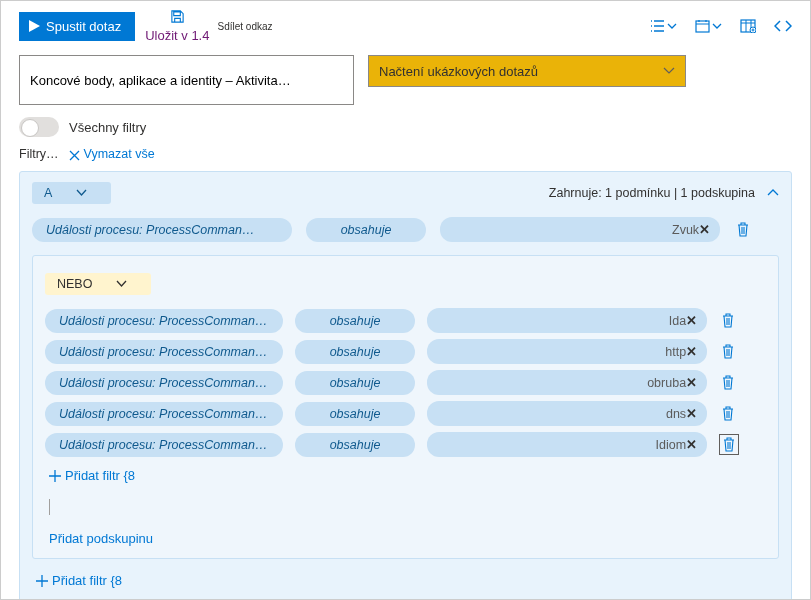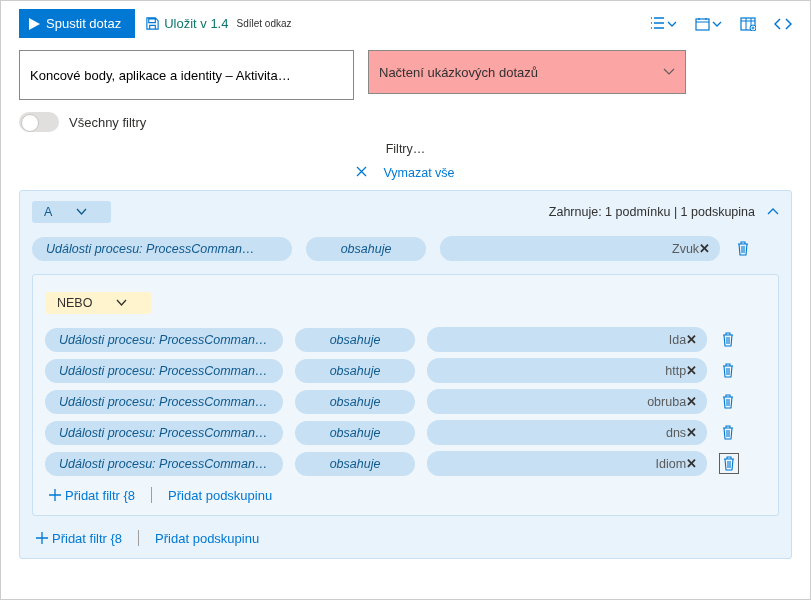--- a/index.html
+++ b/index.html
@@ -1,50 +1,50 @@
 <!DOCTYPE html>
 <html><head>
 <meta charset="utf-8">
 <style>
 * { box-sizing: border-box; margin: 0; padding: 0; font-family: 'Segoe UI', Arial, sans-serif; }
 body { width: 811px; height: 600px; background: #fff; border: 1px solid #ccc; overflow: hidden; font-size: 13px; color: #323130; }
 .toolbar { display: flex; align-items: center; padding: 8px 18px; gap: 10px; }
 .run-btn { background: #0078d4; color: #fff; border: none; padding: 7px 14px 7px 10px; display: inline-flex; align-items: center; gap: 6px; font-size: 13px; cursor: pointer; }
-.save-link { color: #0f766e; display: inline-flex; align-items: center; gap: 4px; cursor: pointer; font-size: 13px; }
+.save-link { color: #701a75; display: inline-flex; align-items: center; gap: 4px; cursor: pointer; font-size: 13px; flex-direction: column; }
 .share-link { color: #323130; font-size: 10px; cursor: pointer; margin-left: -2px; }
 .toolbar-right { margin-left: auto; display: flex; gap: 18px; color: #0078d4; align-items: center; }
 .tb-icon { cursor: pointer; display: inline-flex; align-items: center; }
 .inputs-row { display: flex; gap: 14px; padding: 4px 18px 8px; }
 .txt-input { flex: 0 0 335px; border: 1px solid #8a8886; padding: 24px 10px; font-size: 13px; height: 32px; }
-.dropdown { flex: 0 0 318px; border: 1px solid #8a8886; padding: 6px 10px; font-size: 13px; height: 44px; display: flex; align-items: center; justify-content: space-between; cursor: pointer; background: #fca5a5; }
+.dropdown { flex: 0 0 318px; border: 1px solid #8a8886; padding: 6px 10px; font-size: 13px; height: 32px; display: flex; align-items: center; justify-content: space-between; cursor: pointer; background: #eab308; }
 .dropdown span.caret { color: #605e5c; }
 .toggle-row { display: flex; align-items: center; gap: 10px; padding: 4px 18px 10px; }
 .toggle { width: 40px; height: 20px; border-radius: 10px; background: #e1dfdd; position: relative; cursor: pointer; }
 .toggle::after { content: ''; position: absolute; left: 2px; top: 2px; width: 16px; height: 16px; background: #fff; border-radius: 50%; border: 1px solid #c8c6c4; }
-.filters-row { display: flex; align-items: center; gap: 10px; padding: 0 18px 10px; font-size: 12.5px; flex-direction: column; }
-.clear-link { color: #0078d4; display: inline-flex; align-items: flex-start; gap: 16px; cursor: pointer; }
+.filters-row { display: flex; align-items: center; gap: 10px; padding: 0 18px 10px; font-size: 12.5px; }
+.clear-link { color: #0078d4; display: inline-flex; align-items: flex-end; gap: 4px; cursor: pointer; }
 .x-blue { color: #0078d4; }
 .panel { margin: 0 18px 14px; border: 1px solid #c7e0f4; background: #e8f3fc; border-radius: 3px; padding: 10px 12px; position: relative; }
 .panel.inner { background: #eff6fc; margin: 10px 0 6px 0; border: 1px solid #c7e0f4; padding: 10px 12px; }
 .group-hdr { display: flex; align-items: center; justify-content: space-between; margin-bottom: 10px; }
 .group-chip { background: #c7e0f4; color: #105a8e; padding: 4px 24px 4px 12px; border-radius: 3px; font-size: 12.5px; display: inline-flex; align-items: center; gap: 24px; cursor: pointer; }
 .group-chip.or { background: #fff4ce; color: #323130; margin-top: 7px; }
 .group-meta { color: #323130; font-size: 12.5px; display: flex; align-items: center; gap: 12px; }
 .chev { color: #0078d4; cursor: pointer; }
 .cond-row { display: flex; align-items: center; gap: 14px; padding: 3px 0; }
 .pill { background: #c7e0f4; color: #105a8e; border-radius: 12px; padding: 5px 14px; font-size: 12.5px; white-space: nowrap; overflow: hidden; text-overflow: ellipsis; }
 .pill.field { width: 260px; font-style: italic; }
 .pill.op { width: 120px; text-align: center; font-style: italic; }
 .pill.val { flex: 1; color: #5b5b5b; display: flex; align-items: center; justify-content: flex-end; padding-right: 10px; max-width: 280px; }
 .pill.val .x { color: #323130; cursor: pointer; font-size: 13px; font-weight: 600; }
 .trash { color: #0078d4; cursor: pointer; display: inline-flex; padding: 2px; }
 .trash.boxed { border: 1px solid #605e5c; }
 .inner .pill.field { width: 238px; }
 .inner .cond-row { gap: 12px; }
-.add-row { display: flex; align-items: center; gap: 16px; padding: 8px 4px 2px; }
+.add-row { display: flex; align-items: flex-start; gap: 16px; padding: 8px 4px 2px; flex-direction: column; }
 .add-link { color: #0078d4; font-size: 13px; cursor: pointer; display: inline-flex; align-items: center; gap: 4px; }
 .sep { border-left: 1px solid #a19f9d; height: 16px; }
 svg { display: block; }
 </style>
 </head>
 <body>
 
 <div class="toolbar">
   <button class="run-btn">
     <svg width="11" height="12" viewBox="0 0 11 12">

